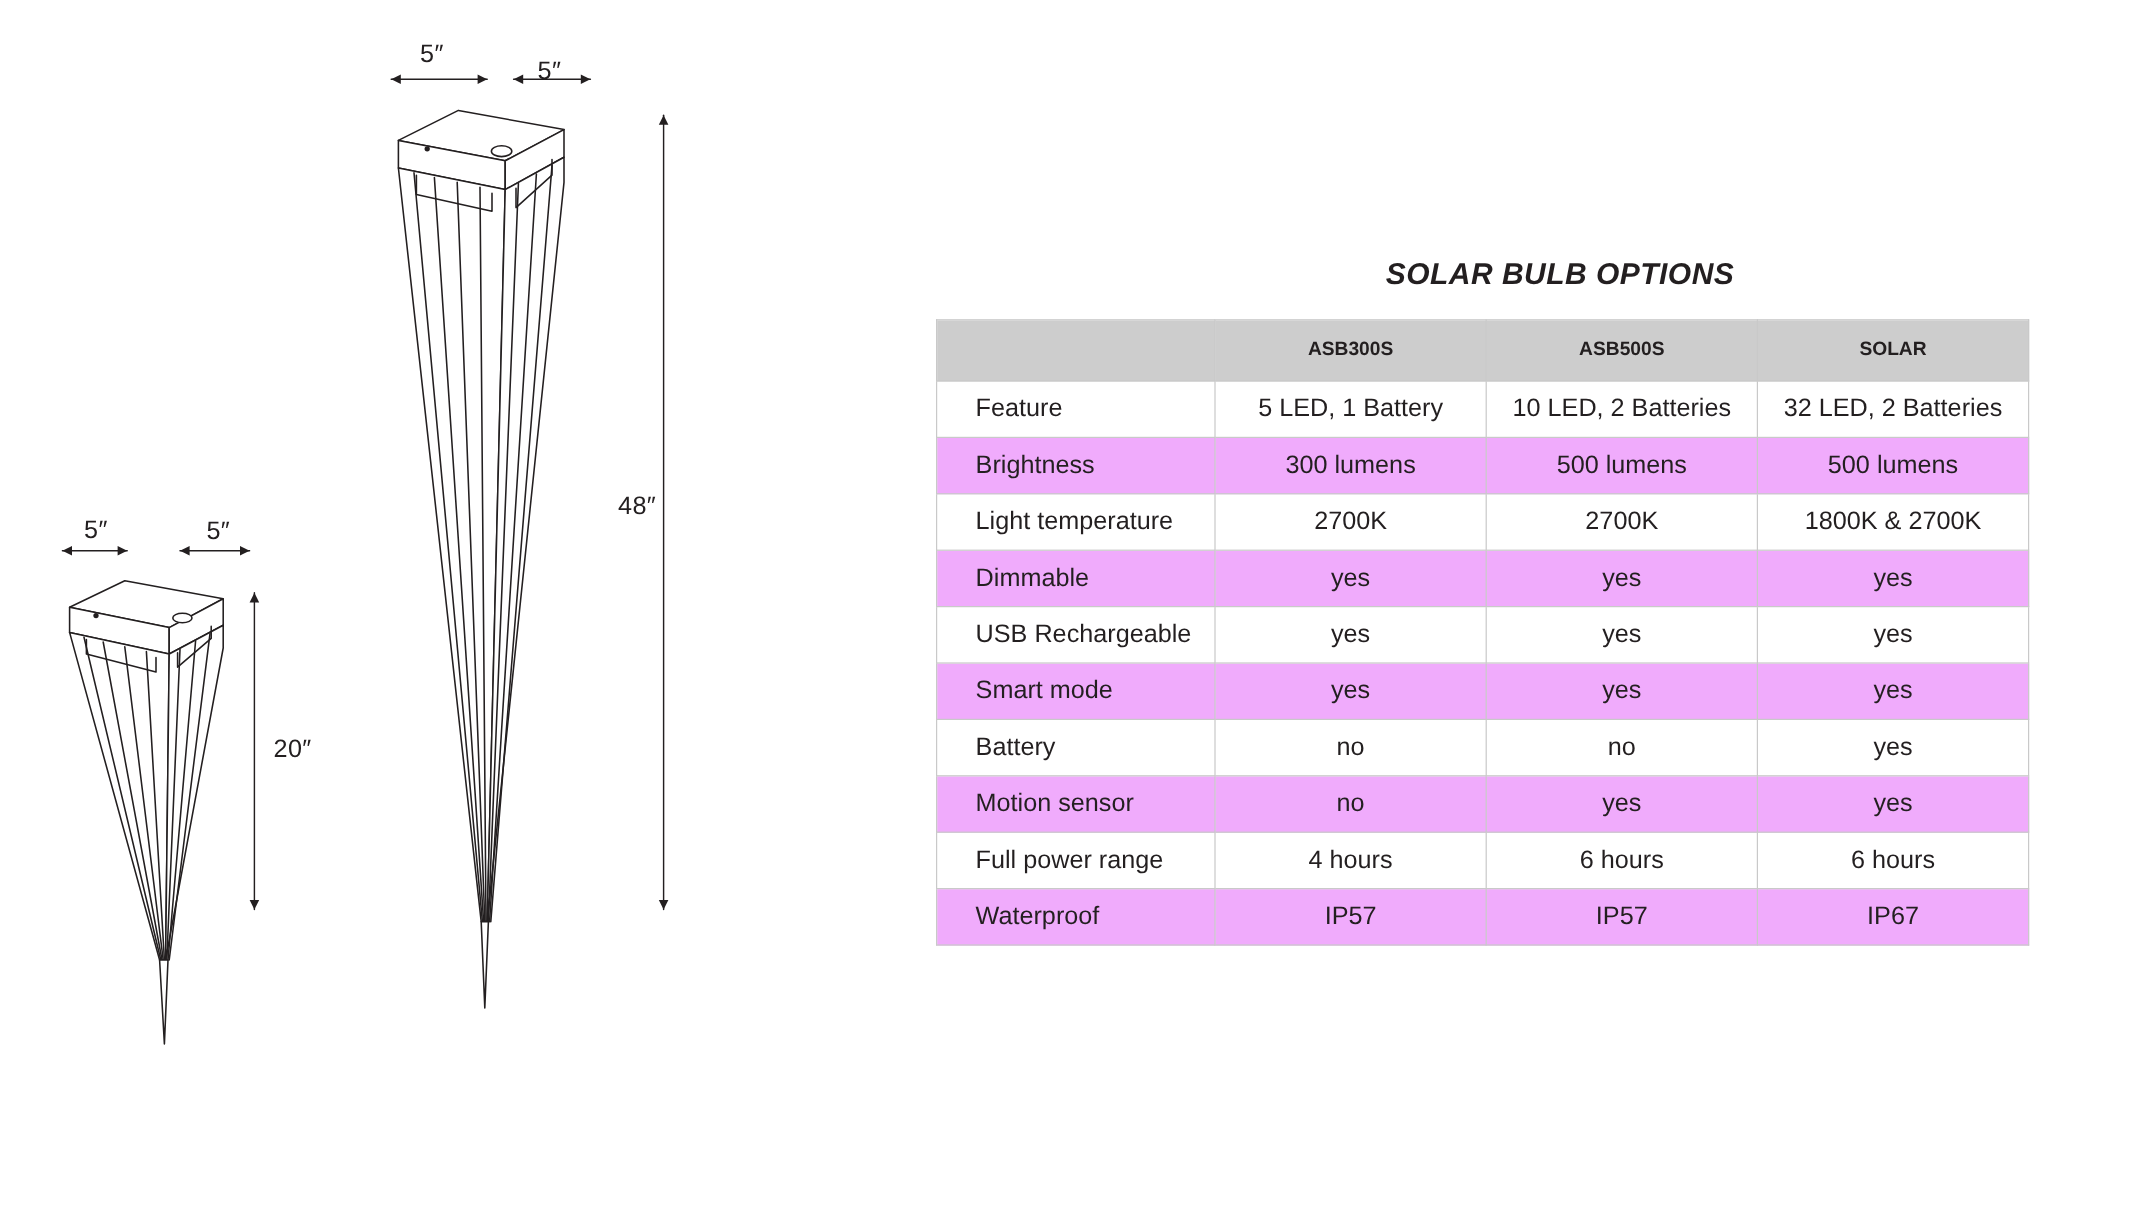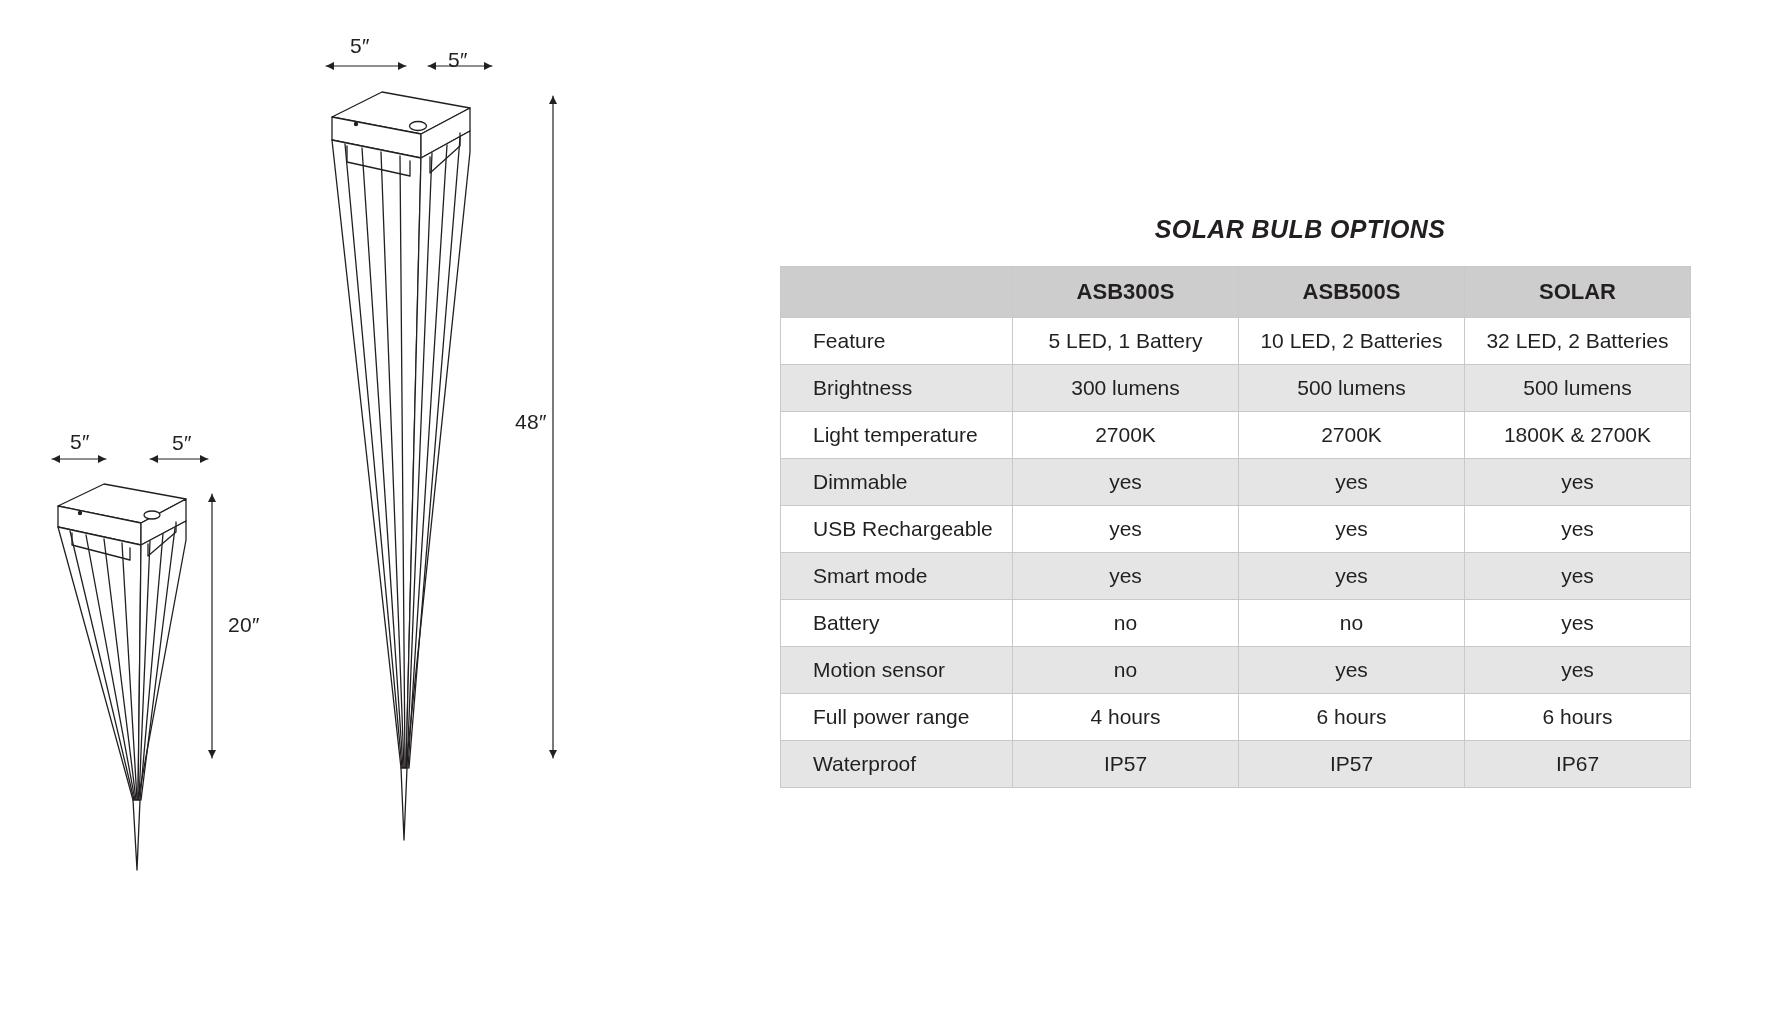--- a/index.html
+++ b/index.html
@@ -68,35 +68,35 @@
   table.spec th, table.spec td {
     border: 1px solid #c9c9c9;
     height: 46px;
     padding: 0 10px;
     color: #231f20;
     font-weight: normal;
   }
   table.spec thead th {
     background: #cdcdcd;
     font-weight: bold;
-    font-size: 22px;
+    font-size: 16px;
     height: 50px;
   }
   table.spec thead th.blank {
     background: #cdcdcd;
   }
   table.spec tbody td.label {
     text-align: left;
     padding-left: 32px;
   }
   table.spec tbody td.val {
     text-align: center;
   }
   table.spec tbody tr.shaded td {
-    background: #e5e5e5;
+    background: #f0abfc;
     margin-top: 48px;
   }
   table.spec tbody tr.plain td {
     background: #ffffff;
   }
 </style>
 </head>
 <body>
 
 <div id="diagram-area">

